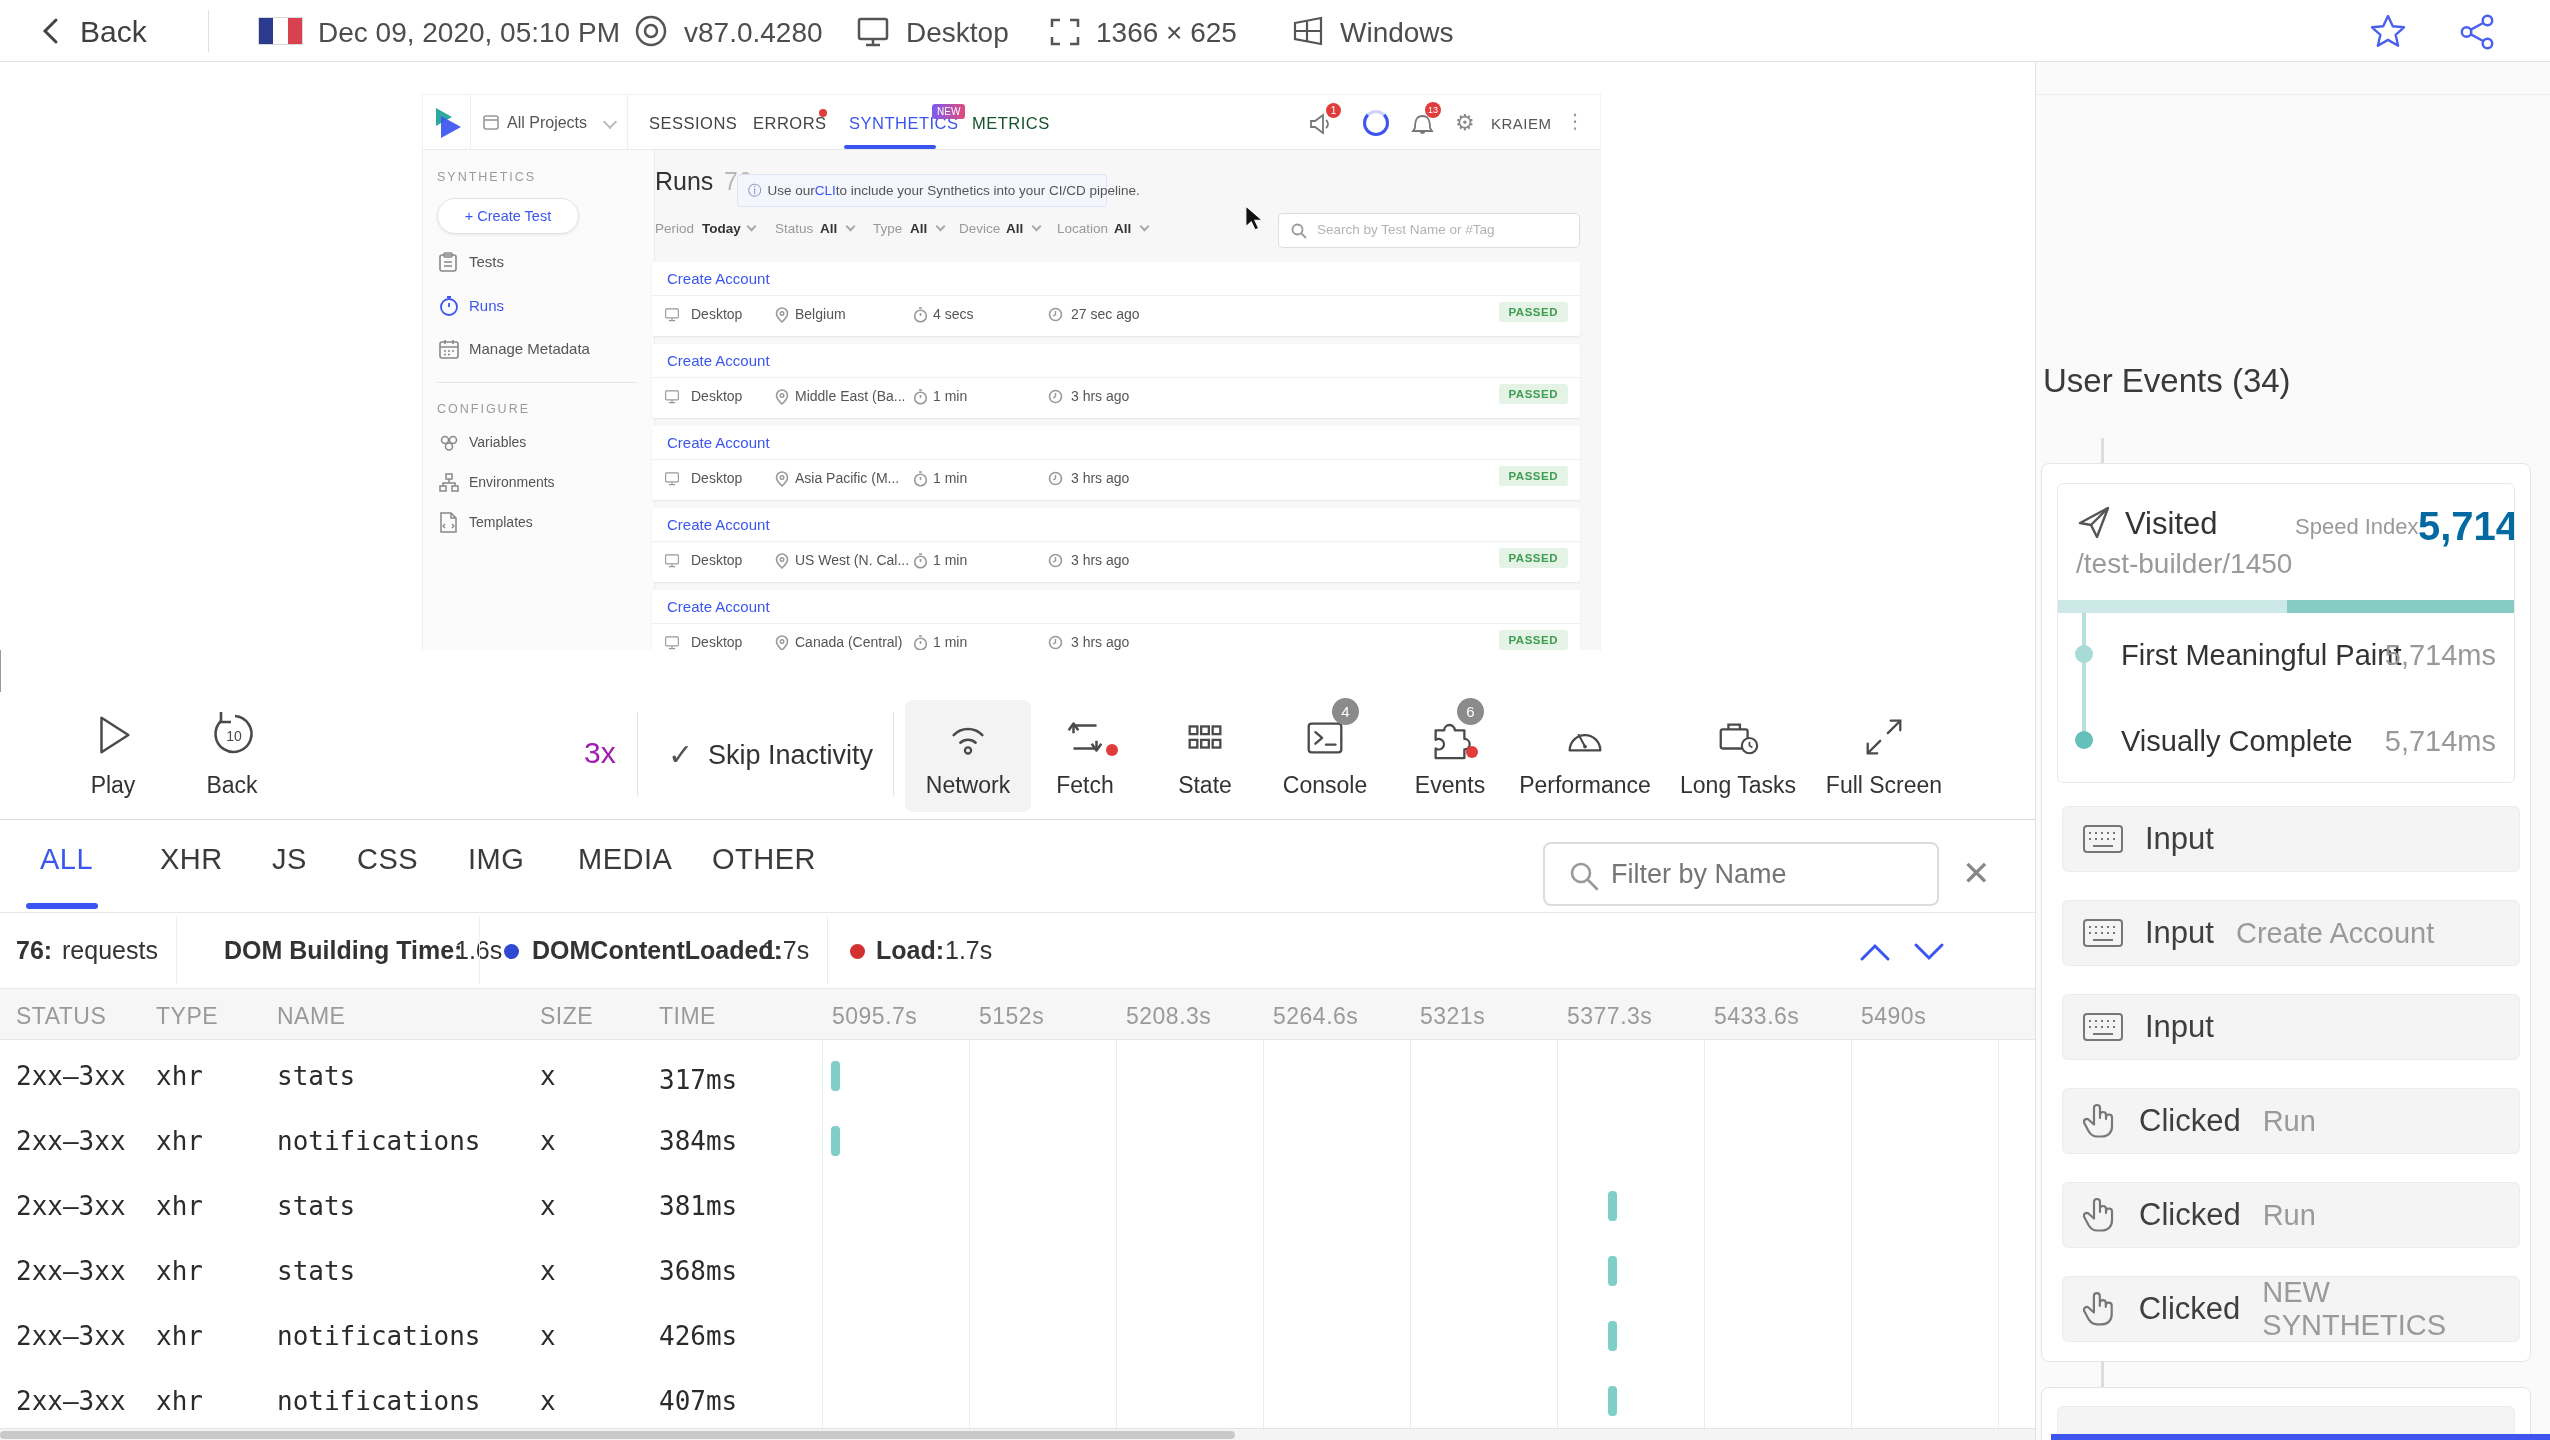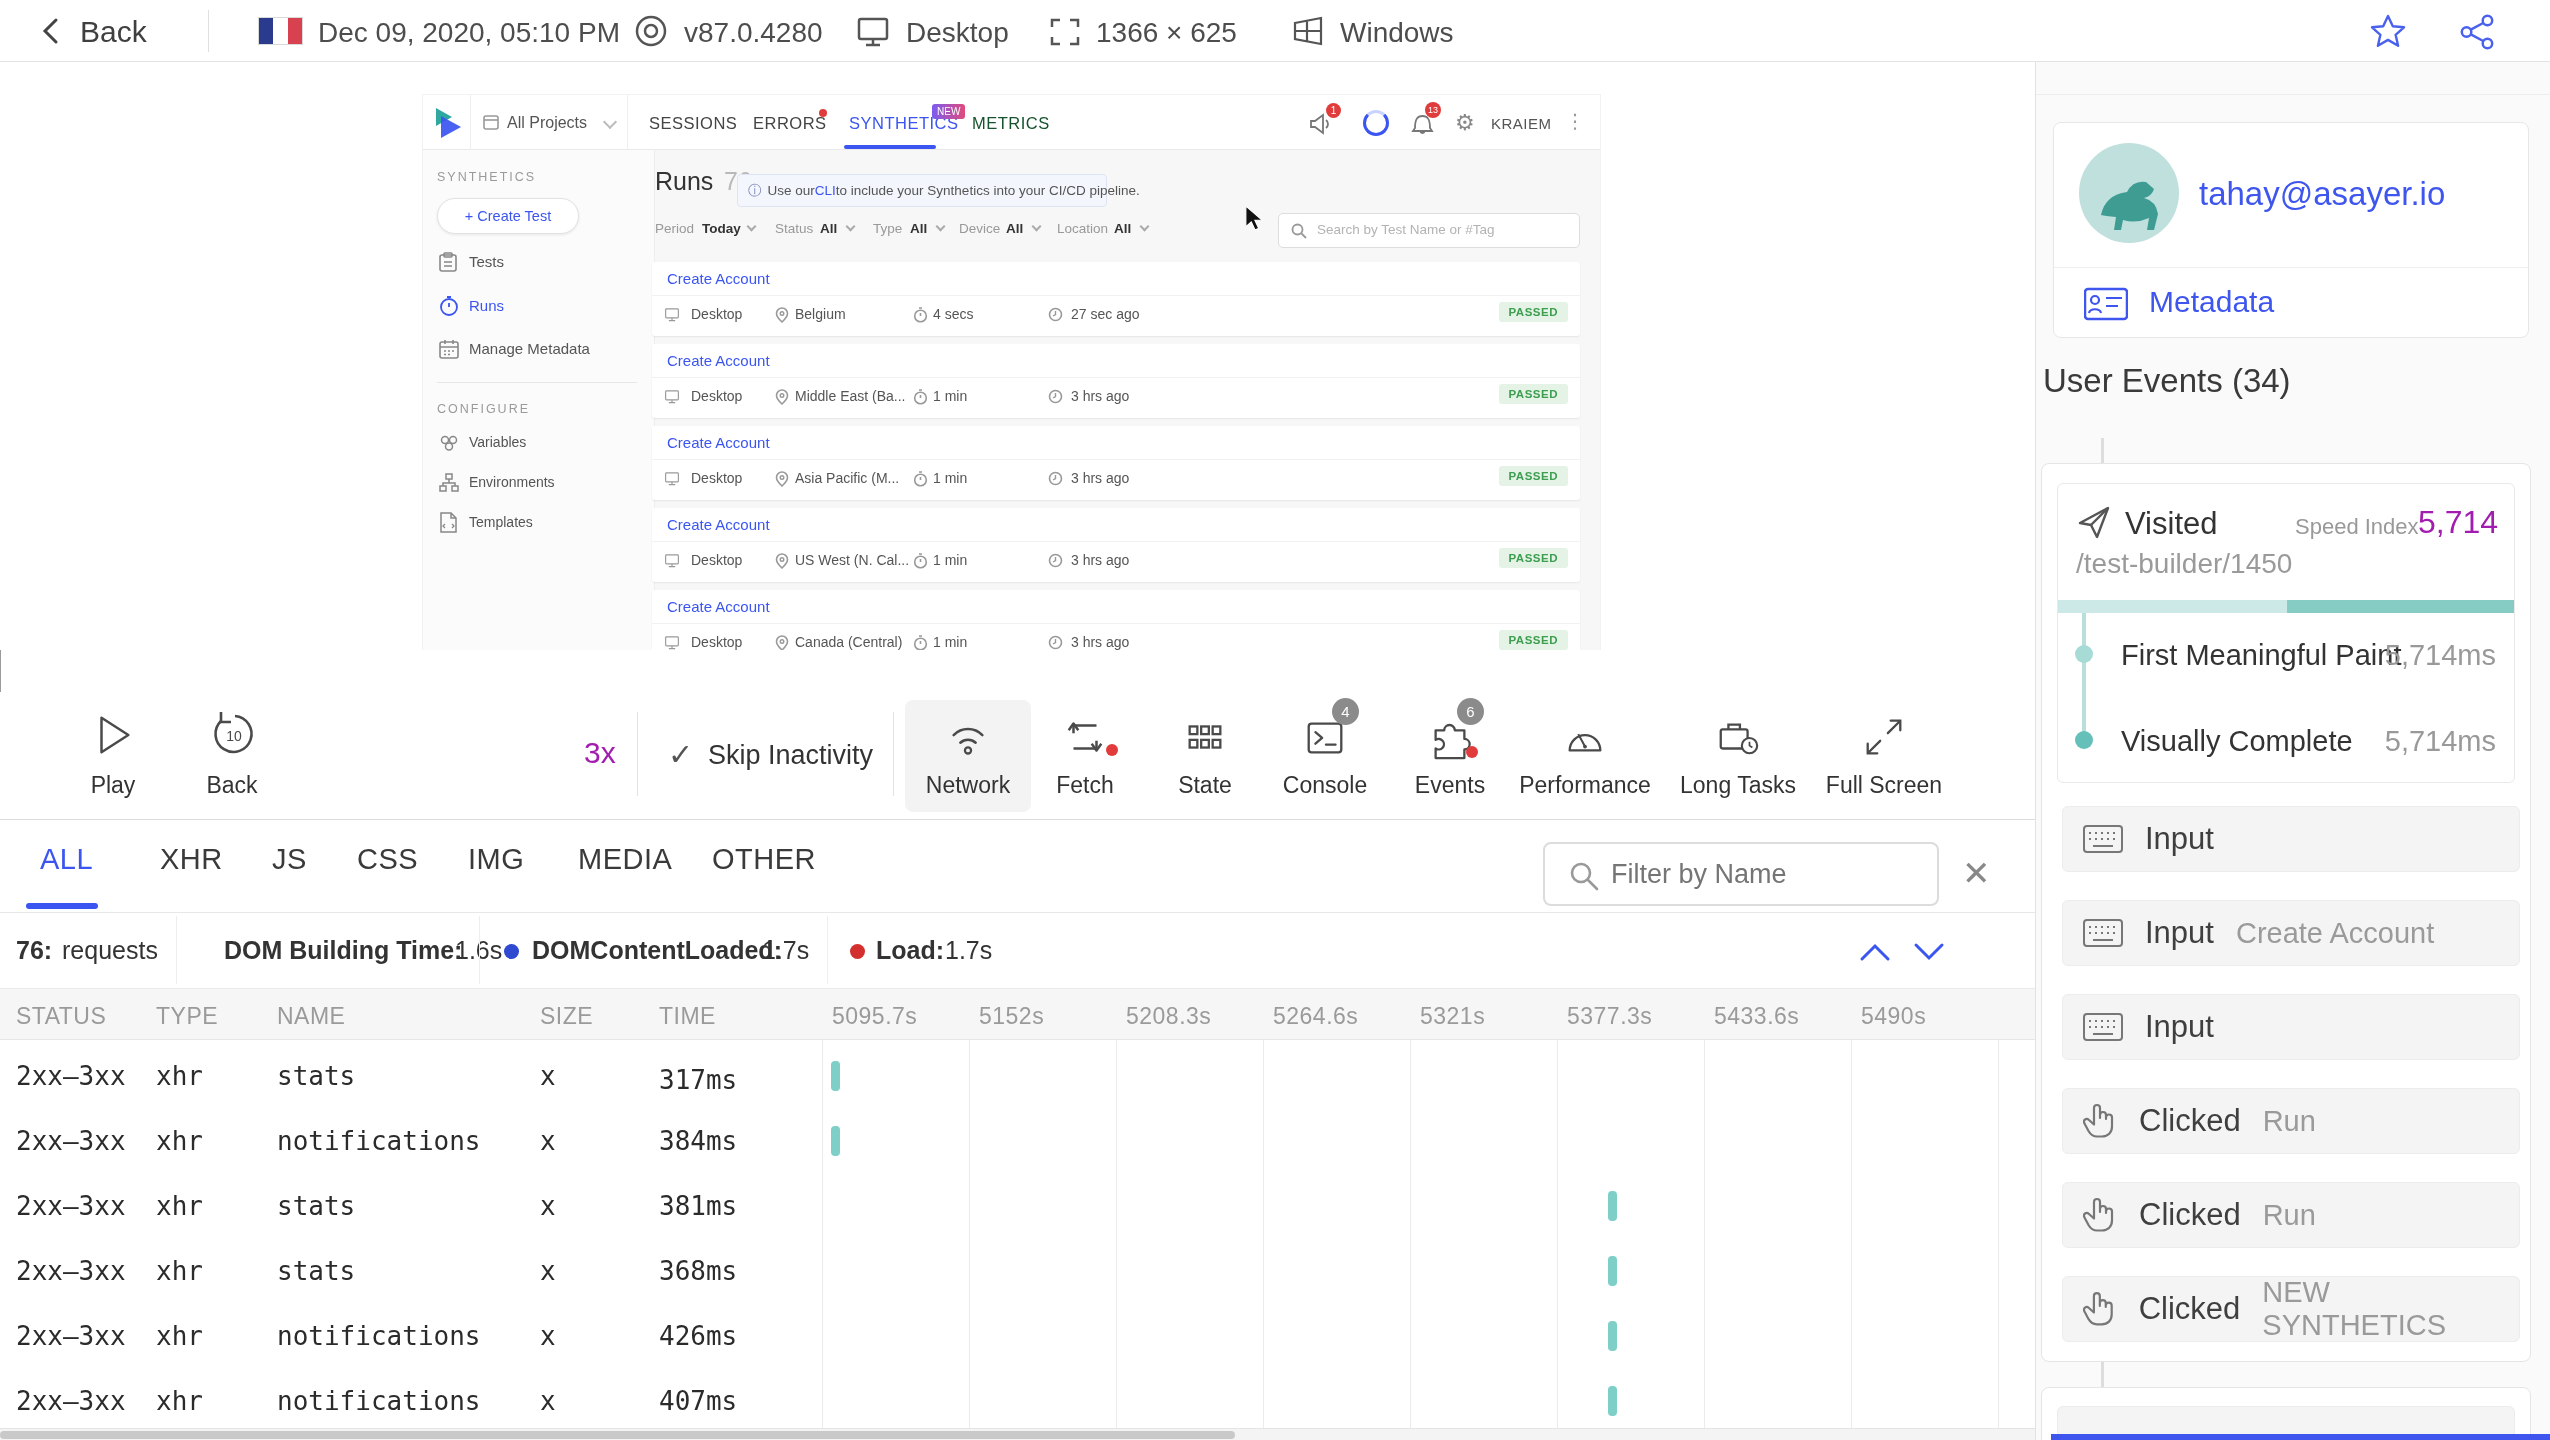--- a/index.html
+++ b/index.html
@@ -548,50 +548,35 @@
     </div>
 
     <div class="a" style="left:0;top:608px;width:2035px;height:12px;background:#f4f4f4;border-top:1px solid #e4e4e4">
       <div style="position:absolute;left:0;top:2px;width:1235px;height:8px;background:#c9c9c9;border-radius:4px"></div>
     </div>
   </div>
 
   <div class="sidebar">
     <div class="hline" style="left:0;top:32px;width:515px;background:#ededed"></div>
 
-    <div class="scard" style="left:17px;top:60px;width:476px;height:216px">
-      <div style="position:absolute;left:25px;top:20px;width:100px;height:100px;border-radius:50%;background:#bfe0dd;overflow:hidden">
-        <svg width="100" height="100" viewBox="0 0 100 100">
-            <path d="M22 72 q4 -20 26 -23 q6 -12 19 -10 l8 7 q-2 7 -10 9 q12 3 14 16 l-4 16 h-7 l2 -12 q-13 6 -26 2 l-2 10 h-7 l2 -13 q-11 -1 -15 -2 z" fill="#3f9c92"></path>
-          </svg>
-      </div>
-      <span class="a" style="left:145px;top:52px;font-size:33px;color:#3e55ee">tahay@asayer.io</span>
-      <div class="hline" style="left:0;top:144px;width:474px;background:#eee"></div>
-      <svg class="a" style="left:30px;top:164px" width="44" height="34" viewBox="0 0 44 34">
-          <rect x="1" y="2" width="42" height="30" rx="3" fill="none" stroke="#3e55ee" stroke-width="2.5"></rect>
-          <circle cx="11" cy="13" r="4" fill="none" stroke="#3e55ee" stroke-width="2.2"></circle>
-          <path d="M5 26 c1 -5 11 -5 12 0 M22 11 h16 M22 19 h12" fill="none" stroke="#3e55ee" stroke-width="2.2"></path>
-        </svg>
-      <span class="a" style="left:95px;top:162px;font-size:30px;color:#3e55ee">Metadata</span>
-    </div>
 
     <span class="a" style="left:7px;top:300px;font-size:33px;color:#3a3a3a">User Events (34)</span>
 
     <div class="a" style="left:65px;top:376px;width:3px;height:26px;background:#ddd"></div>
 
     <div class="scard" style="left:5px;top:401px;width:490px;height:899px;border-color:#e5e5e5">
 
       <div style="position:absolute;left:15px;top:19px;width:458px;height:300px;background:#fff;border:1px solid #e9e9e9;border-radius:6px;overflow:hidden">
         <svg class="a" style="left:18px;top:20px" width="36" height="36" viewBox="0 0 36 36">
             <path d="M4 19 L32 4 L21 33 L15 21 Z" fill="none" stroke="#555" stroke-width="2.4" stroke-linejoin="round"></path>
             <path d="M15 21 L32 4" stroke="#555" stroke-width="2.4"></path>
           </svg>
         <span class="a" style="left:67px;top:22px;font-size:31px;color:#333">Visited</span>
         <span class="a" style="left:237px;top:30px;font-size:22px;color:#999">Speed Index</span>
-        <span class="a" style="left:360px;top:20px;font-size:32px;font-weight:normal;color:#a21caf">5,714</span>
+        <span class="a" style="left:360px;top:20px;font-size:40px;font-weight:bold;color:#0369a1">5,714</span>
         <span class="a" style="left:18px;top:64px;font-size:28px;color:#9a9a9a">/test-builder/1450</span>
         <div class="a" style="left:0;top:116px;width:458px;height:13px;background:#cde9e7">
           <div style="position:absolute;left:229px;top:0;width:229px;height:13px;background:#86cbc4"></div>
         </div>
         <div class="a" style="left:24px;top:129px;width:4px;height:130px;background:#b9dfdb"></div>
         <div class="a" style="left:17px;top:161px;width:18px;height:18px;border-radius:50%;background:#a6dbd6"></div>
         <span class="a" style="left:63px;top:155px;font-size:29px;color:#333">First Meaningful Paint</span>
         <span class="a" style="right:18px;top:155px;font-size:29px;color:#999">5,714ms</span>
         <div class="a" style="left:17px;top:247px;width:18px;height:18px;border-radius:50%;background:#64c0b8"></div>
         <span class="a" style="left:63px;top:241px;font-size:29px;color:#333">Visually Complete</span>

